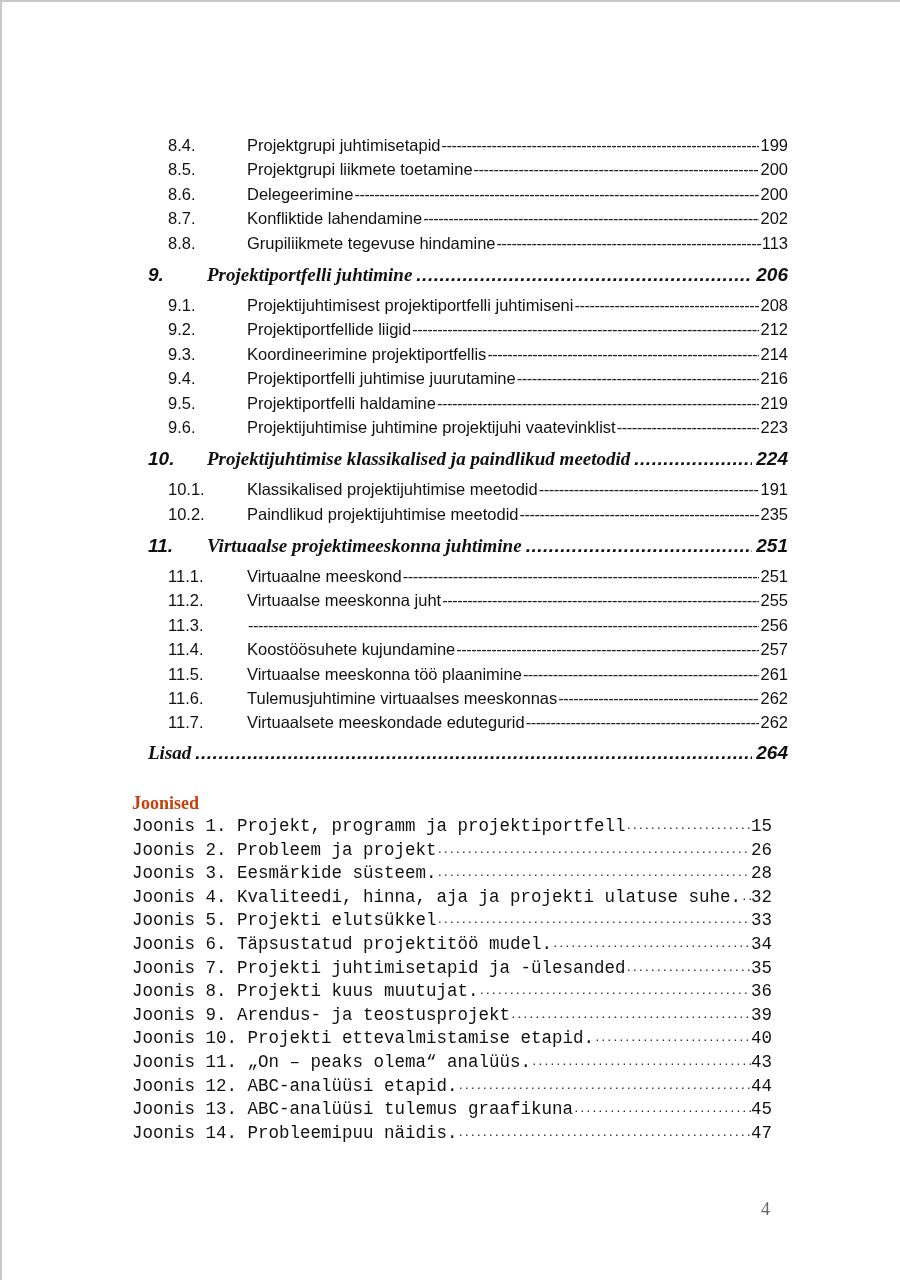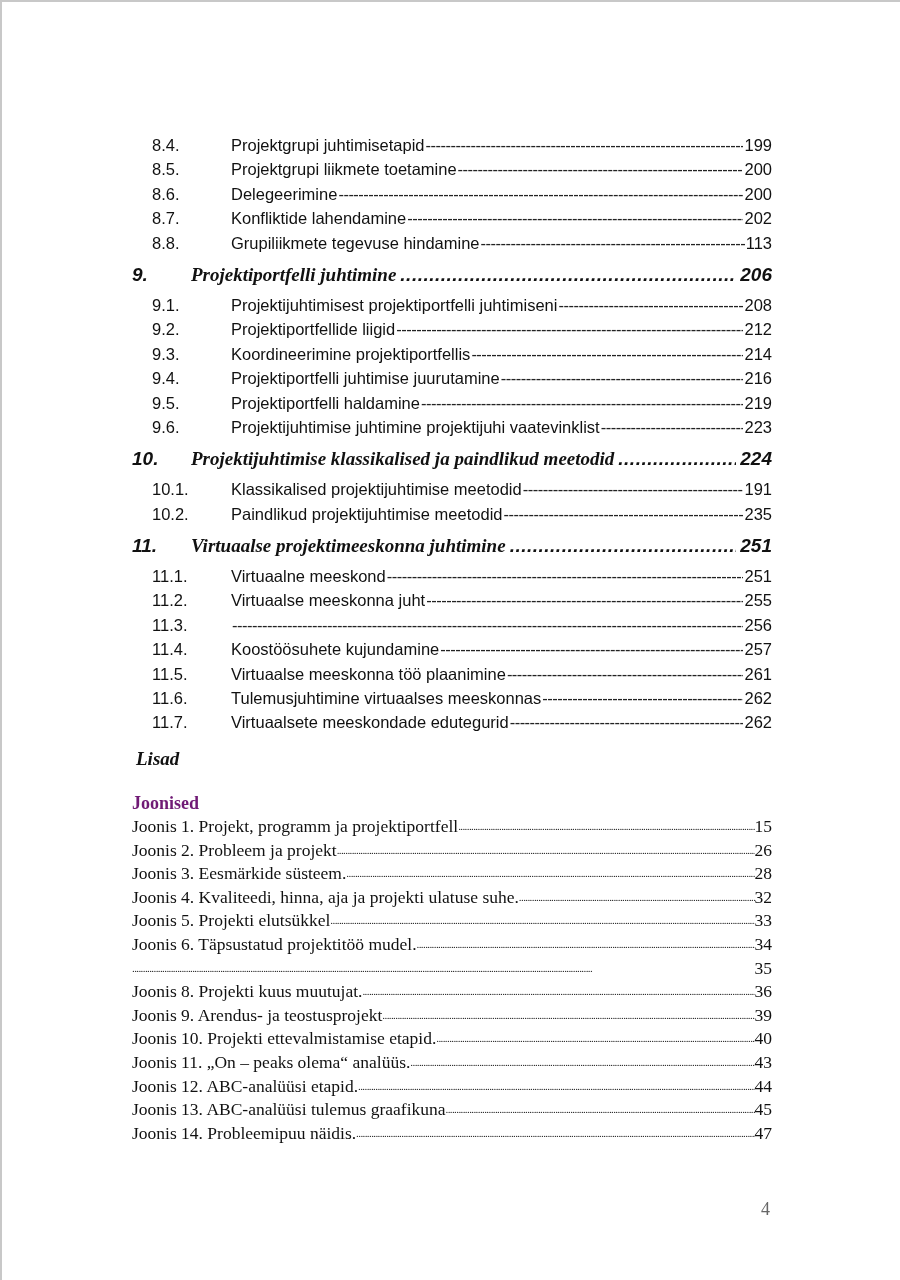--- a/index.html
+++ b/index.html
@@ -4,21 +4,21 @@
 <style>
   html, body { margin: 0; padding: 0; }
   body {
     width: 900px; height: 1280px; background: #ffffff; position: relative; overflow: hidden;
   }
   .page {
     position: absolute; left: 0; top: 0; width: 900px; height: 1280px;
     border-top: 2px solid #c8c8c8; border-left: 2px solid #c8c8c8;
     box-sizing: border-box; background: #fff;
   }
-  .toc { position: absolute; left: 130px; top: 131px; width: 640px; }
+  .toc { position: absolute; left: 146px; top: 131px; width: 640px; }
   .row {
     display: flex; align-items: baseline; white-space: nowrap; overflow: hidden;
     font-family: "Liberation Sans", "DejaVu Sans", sans-serif; color: #111;
   }
   .sub { font-size: 16.5px; height: 24.4px; line-height: 24.4px; }
   .sub .num { width: 99px; padding-left: 20px; box-sizing: border-box; flex: none; }
   .sub .title { flex: none; }
   .sub .leader {
     flex: 1 1 auto; overflow: hidden; margin: 0 1px; color: #222;
     letter-spacing: -0.5px;
@@ -26,29 +26,29 @@
   .sub .page-num { flex: none; }
   .chap {
     font-size: 19px; font-weight: bold; font-style: italic; height: 36px; line-height: 36px;
     margin-top: 2px;
   }
   .chap .num { width: 59px; flex: none; }
   .chap.ten .num, .chap.eleven .num { width: 59px; }
   .chap .title { flex: none; font-family: Liberation Serif, serif; }
   .chap .leader { flex: 1 1 auto; overflow: hidden; margin: 0 4px; letter-spacing: 0.5px; }
   .chap .page-num { flex: none; }
-  .chap.lisad { margin-top: 6px; flex-direction: column; }
+  .chap.lisad { margin-top: 0; }
 
   .figs { position: absolute; left: 130px; top: 790px; width: 640px; }
   .figs-heading {
     font-family: "Liberation Serif", "DejaVu Serif", serif; font-weight: bold;
-    font-size: 18px; height: 23px; line-height: 23px; color: #701a75;
+    font-size: 18px; height: 23px; line-height: 23px; color: #c2410c;
   }
   .fig {
-    font-family: Liberation Serif, serif; font-size: 17.5px;
+    font-family: Liberation Mono, monospace; font-size: 17.5px;
     height: 23.6px; line-height: 23.6px; display: flex; align-items: center;
     white-space: nowrap; overflow: hidden; color: #111;
   }
   .fig .title { flex: none; }
   .fig .leader { flex: 1 1 auto; overflow: hidden; font-size: 11px; letter-spacing: -0.6px; color: #222; }
   .fig .page-num { flex: none; }
 
   .footer-page {
     position: absolute; left: 759px; top: 1197px;
     font-family: "Liberation Serif", "DejaVu Serif", serif; font-size: 18px; color: #666;
@@ -235,20 +235,21 @@
         <span class="title">Joonis 5. Projekti elutsükkel</span>
         <span class="leader">......................................................................................................................................................................................................................</span>
         <span class="page-num">33</span>
       </div>
     <div class="fig">
         <span class="title">Joonis 6. Täpsustatud projektitöö mudel. </span>
         <span class="leader">......................................................................................................................................................................................................................</span>
         <span class="page-num">34</span>
       </div>
     <div class="fig">
+        <span class="title">Joonis 7. Projekti juhtimisetapid ja -ülesanded </span>
         <span class="leader">......................................................................................................................................................................................................................</span>
         <span class="page-num">35</span>
       </div>
     <div class="fig">
         <span class="title">Joonis 8. Projekti kuus muutujat.</span>
         <span class="leader">......................................................................................................................................................................................................................</span>
         <span class="page-num">36</span>
       </div>
     <div class="fig">
         <span class="title">Joonis 9. Arendus- ja teostusprojekt</span>

